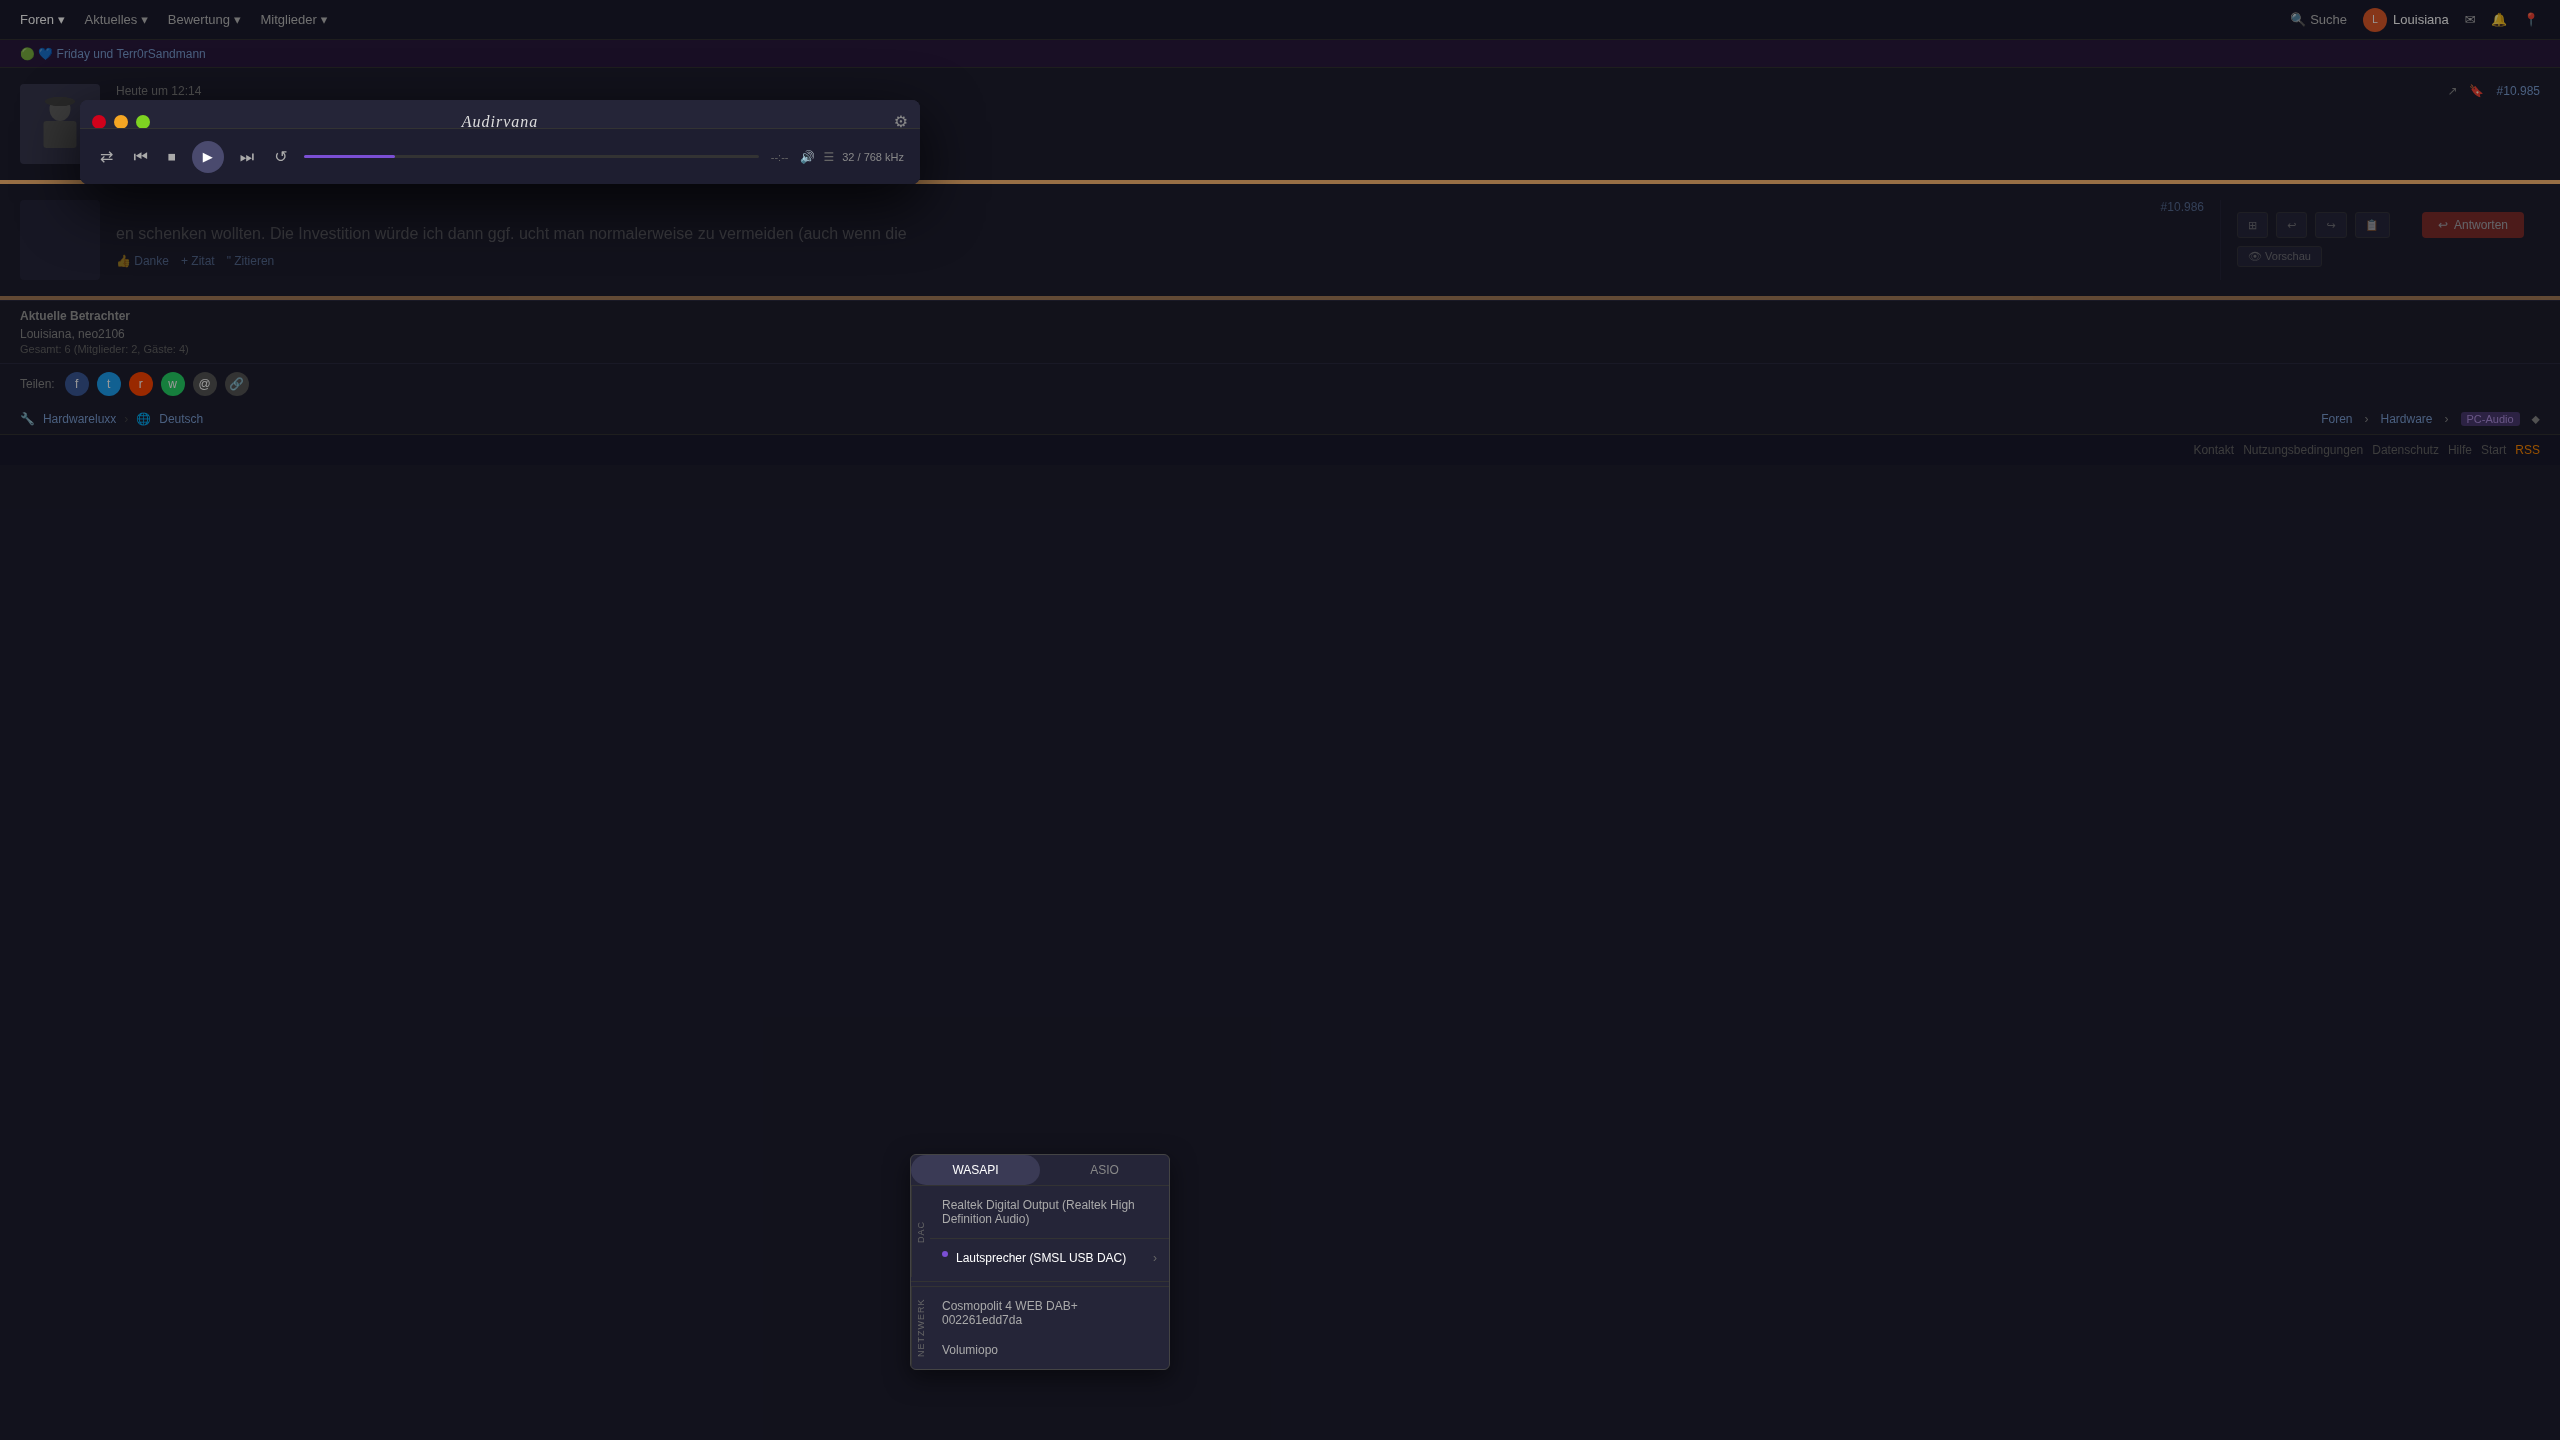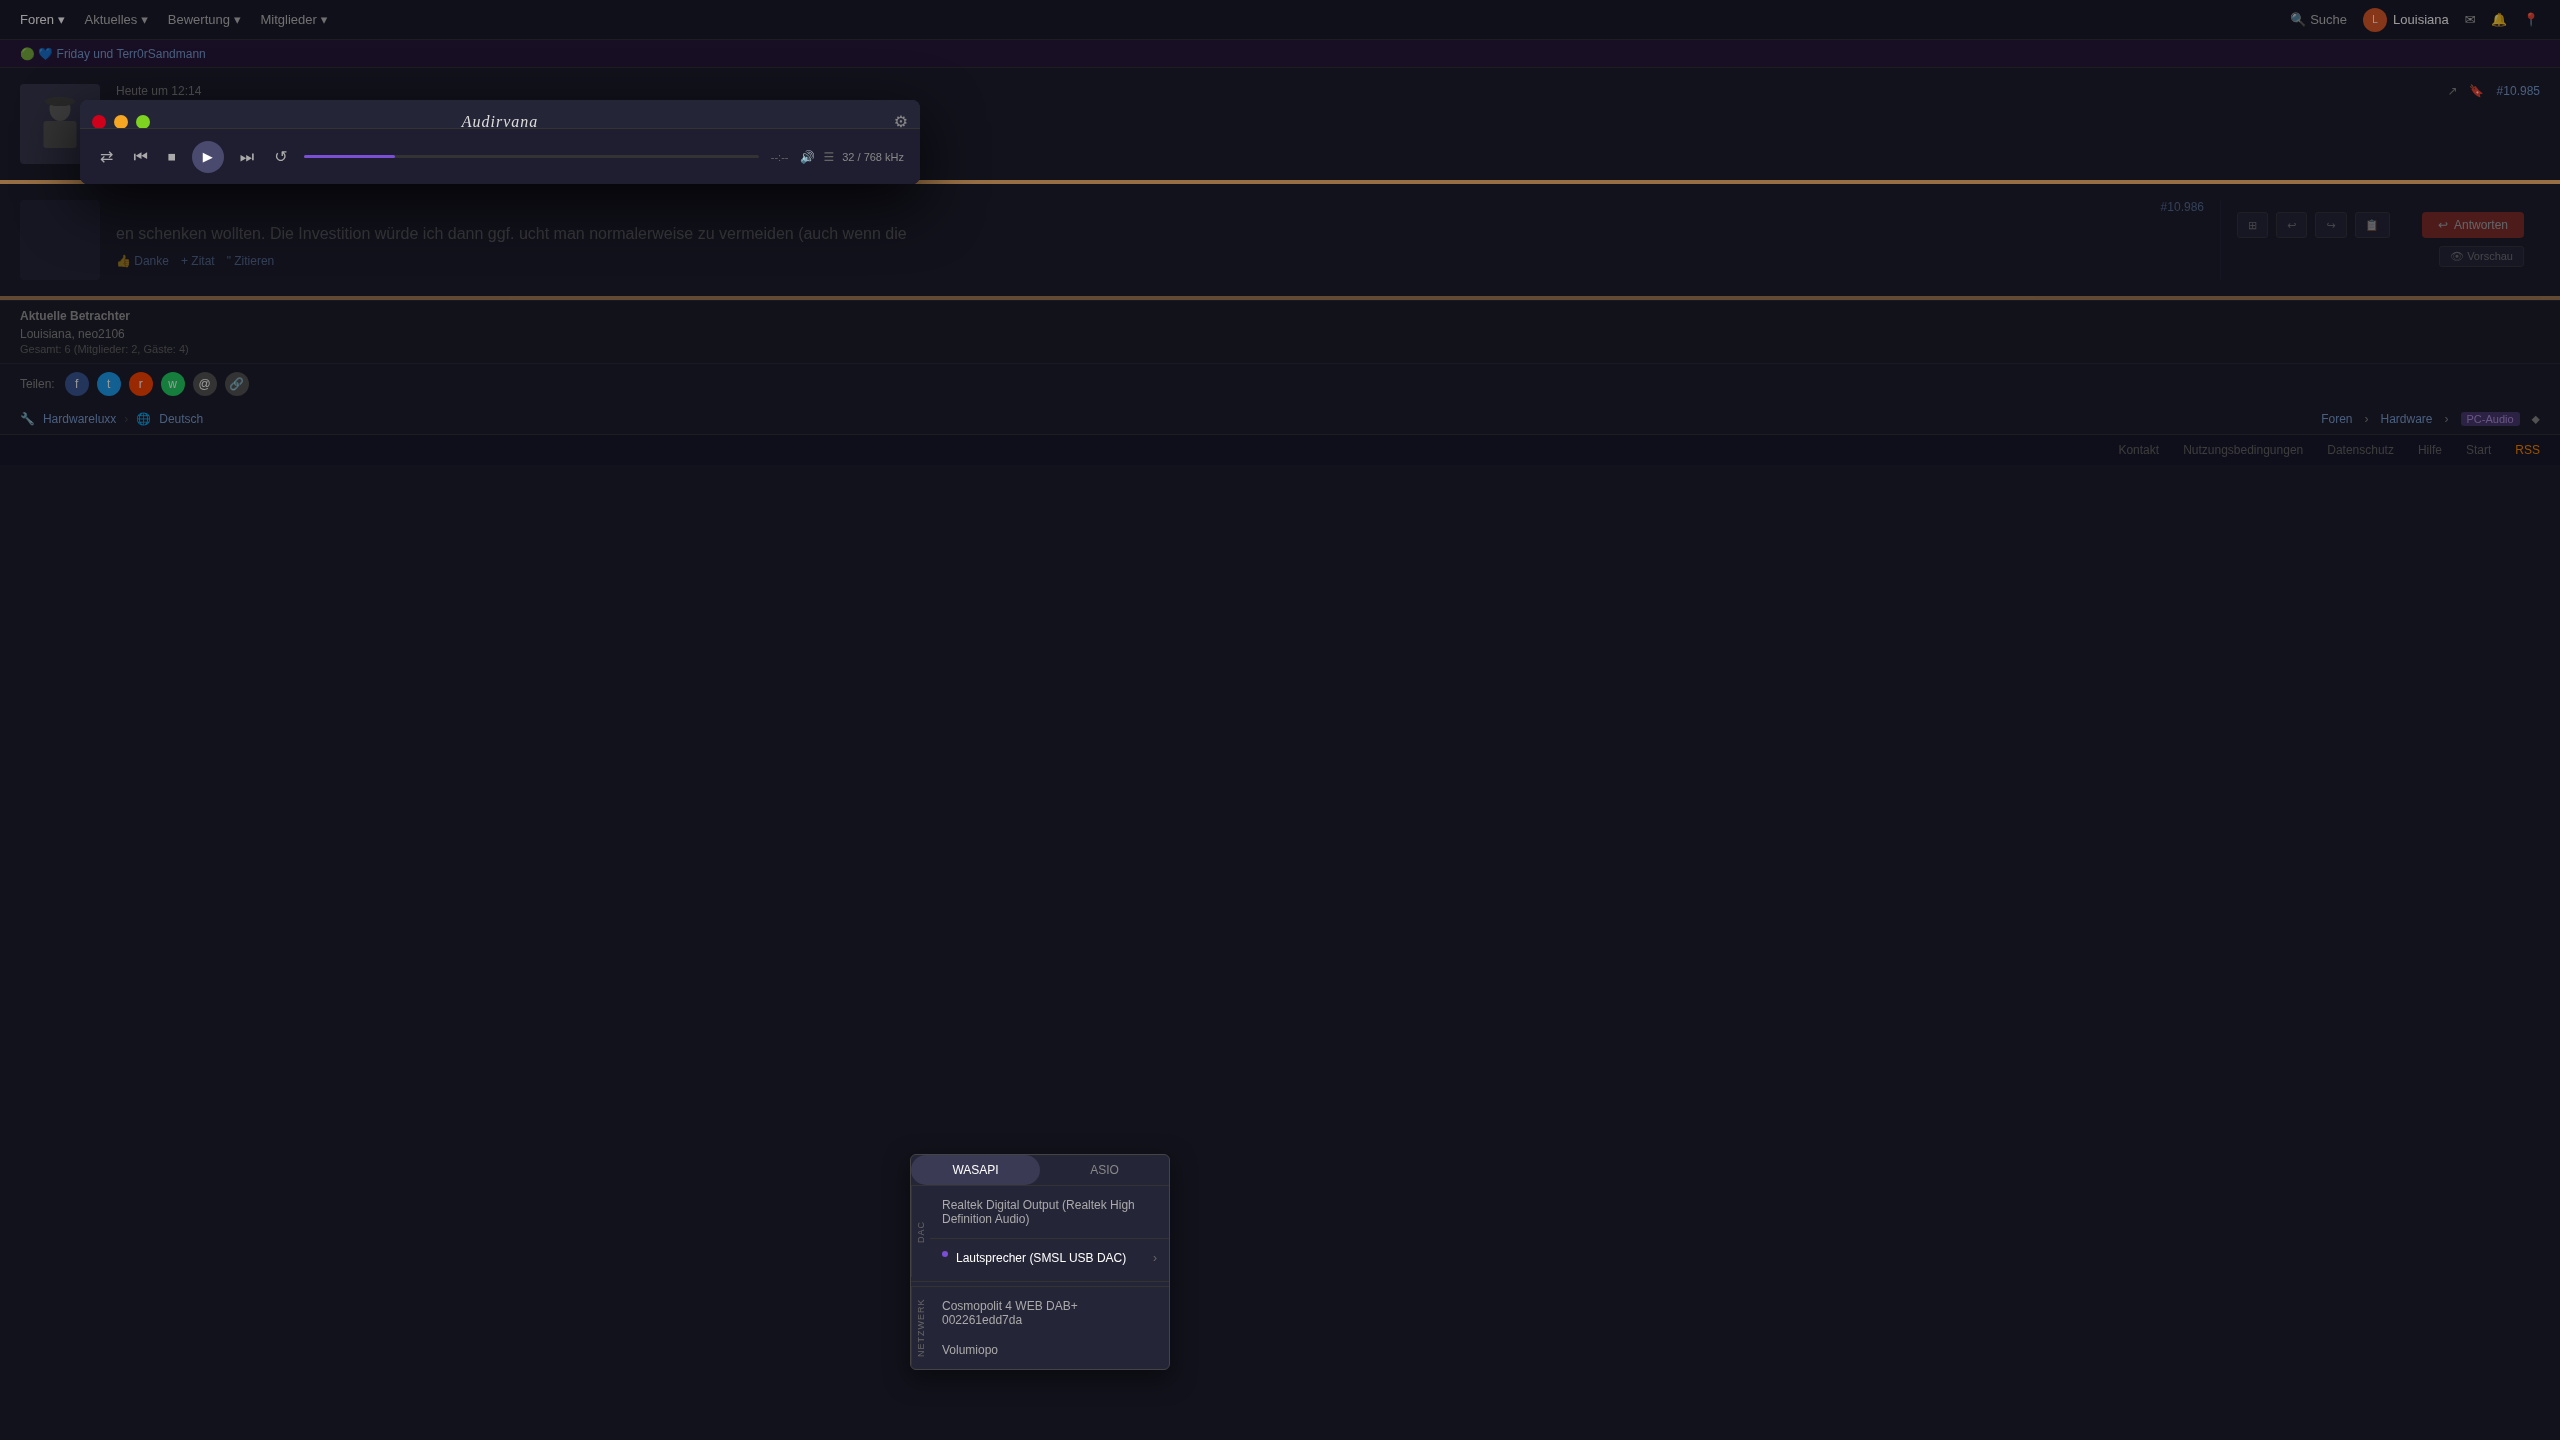--- a/index.html
+++ b/index.html
@@ -340,21 +340,21 @@
       padding: 8px 20px;
       display: flex;
       align-items: center;
       justify-content: space-between;
       font-size: 12px;
       color: #666;
     }
     .breadcrumb { display: flex; gap: 8px; align-items: center; }
     .breadcrumb a { color: #7c9fd4; text-decoration: none; }
     .breadcrumb .sep { color: #444; }
-    .footer-links { display: flex; gap: 24px; }
+    .footer-links { display: flex; gap: 9px; }
     .footer-links a { color: #666; text-decoration: none; }
 
     
     .current-viewers {
       background: #1e1e2e;
       border-top: 1px solid #2a2a40;
       padding: 8px 20px;
     }
     .viewers-title { color: #999; font-size: 12px; font-weight: 600; margin-bottom: 4px; }
     .viewers-names { color: #888; font-size: 12px; }
@@ -546,21 +546,21 @@
         <div class="post-edit-tools">
           <button class="edit-btn">⊞</button>
           <button class="edit-btn">↩</button>
           <button class="edit-btn">↪</button>
           <button class="edit-btn">📋</button>
           <button class="reply-btn antworten-btn">
             <span>↩</span>
             <span>Antworten</span>
           </button>
         </div>
-        <div style="display:flex;justify-content:flex-end;margin-top:8px;">
+        <div style="display:flex;margin-top:8px;">
           <button class="edit-btn">
             <span>👁</span>
             <span>Vorschau</span>
           </button>
         </div>
       </div>
     </div>
 
     <div class="current-viewers">
       <div class="viewers-title">Aktuelle Betrachter</div>

